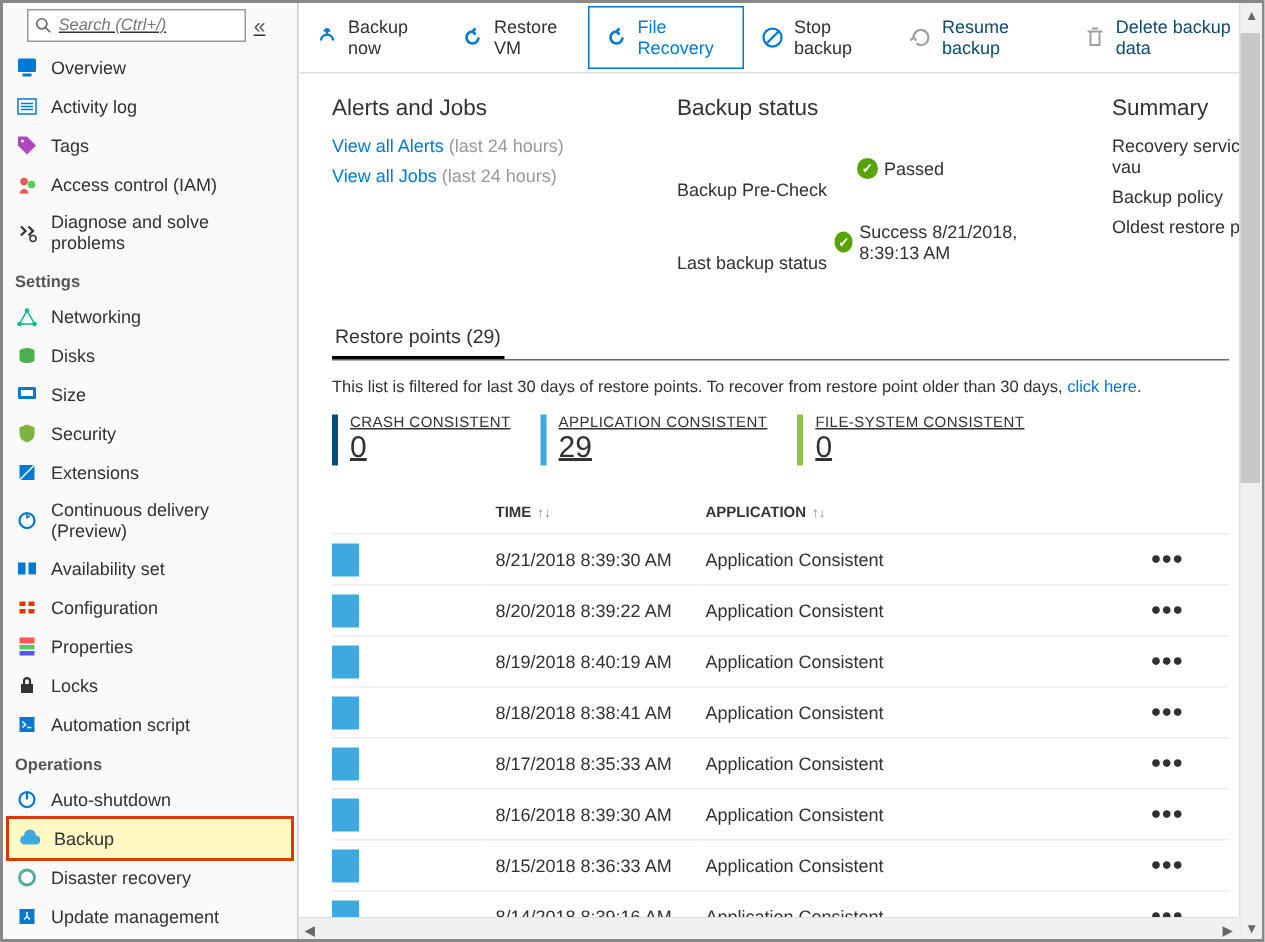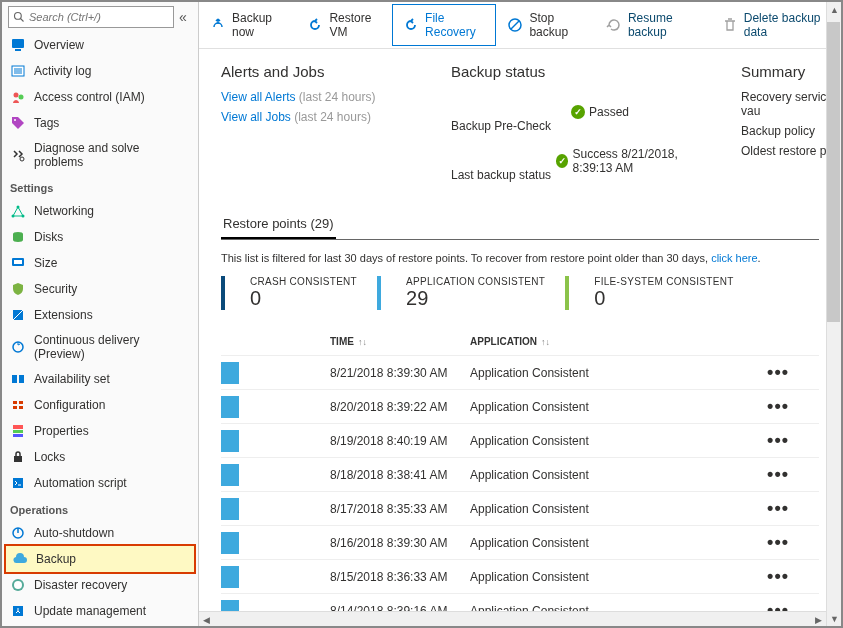--- a/index.html
+++ b/index.html
@@ -1,19 +1,19 @@
 <!DOCTYPE html>
 <html><head>
 <meta charset="utf-8">
 <style>
   * { box-sizing: border-box; margin: 0; padding: 0; }
   body { font-family: "Segoe UI", Arial, sans-serif; font-size: 12px; color: #323130; background: #fff; width: 843px; height: 628px; overflow: hidden; border: 2px solid #888; position: relative; }
   .container { display: flex; height: 100%; }
   .sidebar { width: 197px; border-right: 1px solid #ccc; overflow-y: auto; background: #fafafa; position: relative; }
-  .search-row { display: flex; align-items: center; padding: 4px 6px; }
+  .search-row { display: flex; align-items: center; padding: 4px 16px; text-decoration: underline; }
   .search-box { flex: 1; display: flex; align-items: center; border: 1px solid #999; background: #fff; padding: 2px 4px; height: 22px; }
   .search-box svg { width: 12px; height: 12px; margin-right: 4px; flex-shrink: 0; }
   .search-box input { border: none; outline: none; flex: 1; font-size: 11px; font-style: italic; color: #666; width: 100px; }
   .collapse-chevron { width: 18px; text-align: center; cursor: pointer; font-size: 14px; color: #555; }
   .nav-item { display: flex; align-items: center; padding: 5px 8px; cursor: pointer; }
   .nav-item .icon { width: 16px; height: 16px; margin-right: 8px; display: flex; align-items: center; justify-content: center; flex-shrink: 0; }
   .nav-item.selected { background: #fef9c3; border: 2px solid #d83b01; margin: -2px 2px -2px 2px; padding: 5px 6px; }
   .nav-section { padding: 8px 8px 4px 8px; font-size: 11px; color: #555; font-weight: 600; }
   .main { flex: 1; display: flex; flex-direction: column; overflow: hidden; position: relative; }
   .toolbar { display: flex; border-bottom: 1px solid #e0e0e0; padding: 2px 0; }
@@ -31,21 +31,21 @@
   .link { color: #0078d4; cursor: pointer; }
   .muted { color: #999; }
   .status-line { display: flex; align-items: center; margin-bottom: 6px; font-size: 12px; }
   .status-line .lbl { width: 120px; margin-top: 29px; }
   .check-icon { width: 14px; height: 14px; border-radius: 50%; background: #57a300; display: inline-flex; align-items: center; justify-content: center; margin-right: 4px; }
   .check-icon::after { content: "✓"; color: #fff; font-size: 9px; font-weight: bold; }
   .tabs { margin-top: 22px; border-bottom: 1px solid #666; }
   .tab { display: inline-block; padding: 6px 2px; border-bottom: 2px solid #000; font-size: 13px; }
   .filter-msg { margin: 12px 0; font-size: 11px; }
   .stats-row { display: flex; gap: 20px; margin: 10px 0 18px 0; }
-  .stat { border-left: 4px solid; padding-left: 25px; }
+  .stat { border-left: 4px solid; padding-left: 8px; text-decoration: underline; }
   .stat .slabel { font-size: 10px; letter-spacing: .3px; }
   .stat .snum { font-size: 20px; font-weight: 400; }
   table { width: 100%; border-collapse: collapse; }
   th { text-align: left; font-size: 10px; font-weight: 600; padding: 8px 6px; color: #333; }
   th .sort { font-size: 9px; color: #888; margin-left: 4px; }
   td { padding: 6px 6px; border-top: 1px solid #eee; font-size: 12px; vertical-align: middle; }
   .marker { width: 14px; padding: 0 !important; }
   .marker-inner { width: 18px; height: 22px; background: #3ea9de; }
   .dots { font-size: 18px; font-weight: bold; letter-spacing: 1px; text-align: right; padding-right: 30px; cursor: pointer; }
   .scrollbar-right { position: absolute; right: 0; top: 0; bottom: 0; width: 15px; background: #f0f0f0; border-left: 1px solid #ddd; }
@@ -87,35 +87,35 @@
               <line x1="3" y1="5" x2="11" y2="5" stroke="#0078d4"></line>
               <line x1="3" y1="7" x2="11" y2="7" stroke="#0078d4"></line>
               <line x1="3" y1="9" x2="11" y2="9" stroke="#0078d4"></line>
             </svg>
           </span>
           <span>Activity log</span>
         </div>
         <div class="nav-item">
           <span class="icon">
             <svg width="14" height="14">
+              <path d="M1 1h6l6 6-6 6-6-6z" fill="#b146c2"></path>
+              <circle cx="4" cy="4" r="1" fill="#fff"></circle>
+            </svg>
+          </span>
+          <span>Tags</span>
+        </div>
+        <div class="nav-item">
+          <span class="icon">
+            <svg width="14" height="14">
               <circle cx="5" cy="5" r="2.5" fill="#e55"></circle>
               <circle cx="10" cy="7" r="2.5" fill="#5c5"></circle>
               <path d="M2 13c0-2 2-3 3-3s3 1 3 3" fill="#e55"></path>
             </svg>
           </span>
           <span>Access control (IAM)</span>
-        </div>
-        <div class="nav-item">
-          <span class="icon">
-            <svg width="14" height="14">
-              <path d="M1 1h6l6 6-6 6-6-6z" fill="#b146c2"></path>
-              <circle cx="4" cy="4" r="1" fill="#fff"></circle>
-            </svg>
-          </span>
-          <span>Tags</span>
         </div>
         <div class="nav-item">
           <span class="icon">
             <svg width="14" height="14">
               <path d="M3 3l3 3-3 3M8 3l3 3-3 3" fill="none" stroke="#333" stroke-width="1.5"></path>
               <circle cx="11" cy="11" r="2" fill="none" stroke="#333"></circle>
             </svg>
           </span>
           <span>Diagnose and solve problems</span>
         </div>

